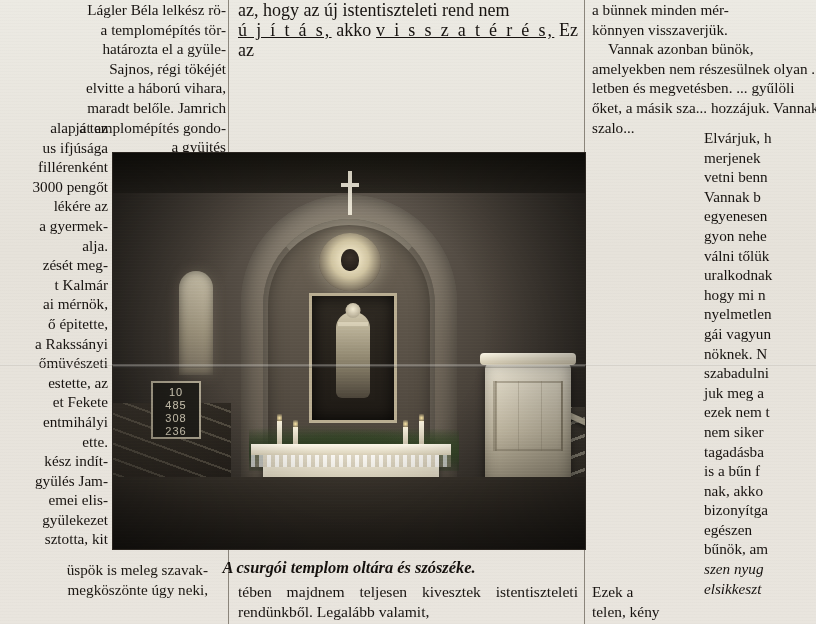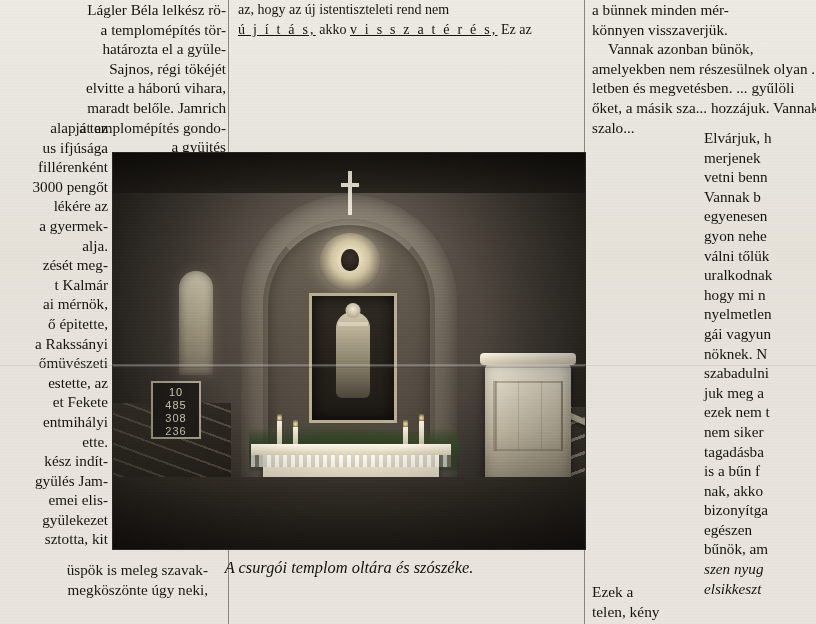--- a/index.html
+++ b/index.html
@@ -47,21 +47,21 @@
   .sp { letter-spacing: 2.2px; text-decoration: underline; }
 
   
   .left-top   { position: absolute; top: 0; left: -20px; width: 246px; }
   .mid-top    { position: absolute; top: 0; left: 238px; width: 340px; }
   .right-top  { position: absolute; top: 0; left: 592px; width: 232px; }
 
   .left-top .tb, .right-top .tb { text-align: right; }
   .right-top .tb { text-align: left; }
 
-  .mid-top .tb { font-size: 14px; line-height: 20.2px; }
+  .mid-top .tb { font-size: 18px; line-height: 20.2px; }
 
   
   .left-wrap {
     position: absolute;
     top: 118px;
     left: -14px;
     width: 122px;
     font-size: 15.2px;
     line-height: 19.6px;
     text-align: right;
@@ -99,20 +99,21 @@
   }
   .caption {
     position: absolute;
     left: 112px;
     top: 558px;
     width: 474px;
     text-align: center;
     font-style: italic;
     font-size: 16.4px;
     color: #15110e;
+    font-weight: bold;
   }
 
   
   .mid-bottom {
     position: absolute;
     left: 238px;
     top: 582px;
     width: 340px;
   }
   .mid-bottom .tb { font-size: 15.6px; line-height: 20.4px; }
@@ -408,20 +409,23 @@
       <p>az, hogy az új istentiszteleti rend nem</p>
       <p>
         <span class="sp">ú j í t á s,</span>
         <span>akko</span>
         <span class="sp">v i s s z a t é r é s,</span>
         <span>Ez az</span>
       </p>
     </div>
   </div>
 
+  <div class="mid-bottom">
+    <div class="tb">tében majdnem teljesen kivesztek istentiszteleti rendünkből. Legalább valamit,</div>
+  </div>
 
   <div class="right-top">
     <div class="tb">
       <p>a bünnek minden mér-</p>
       <p>könnyen visszaverjük.</p>
       <p class="ind">Vannak azonban bünök, amelyekben nem részesülnek olyan ... letben és megvetésben. ... gyűlöli őket, a másik sza... hozzájuk. Vannak szalo...</p>
     </div>
   </div>
 
   <div class="right-wrap">

